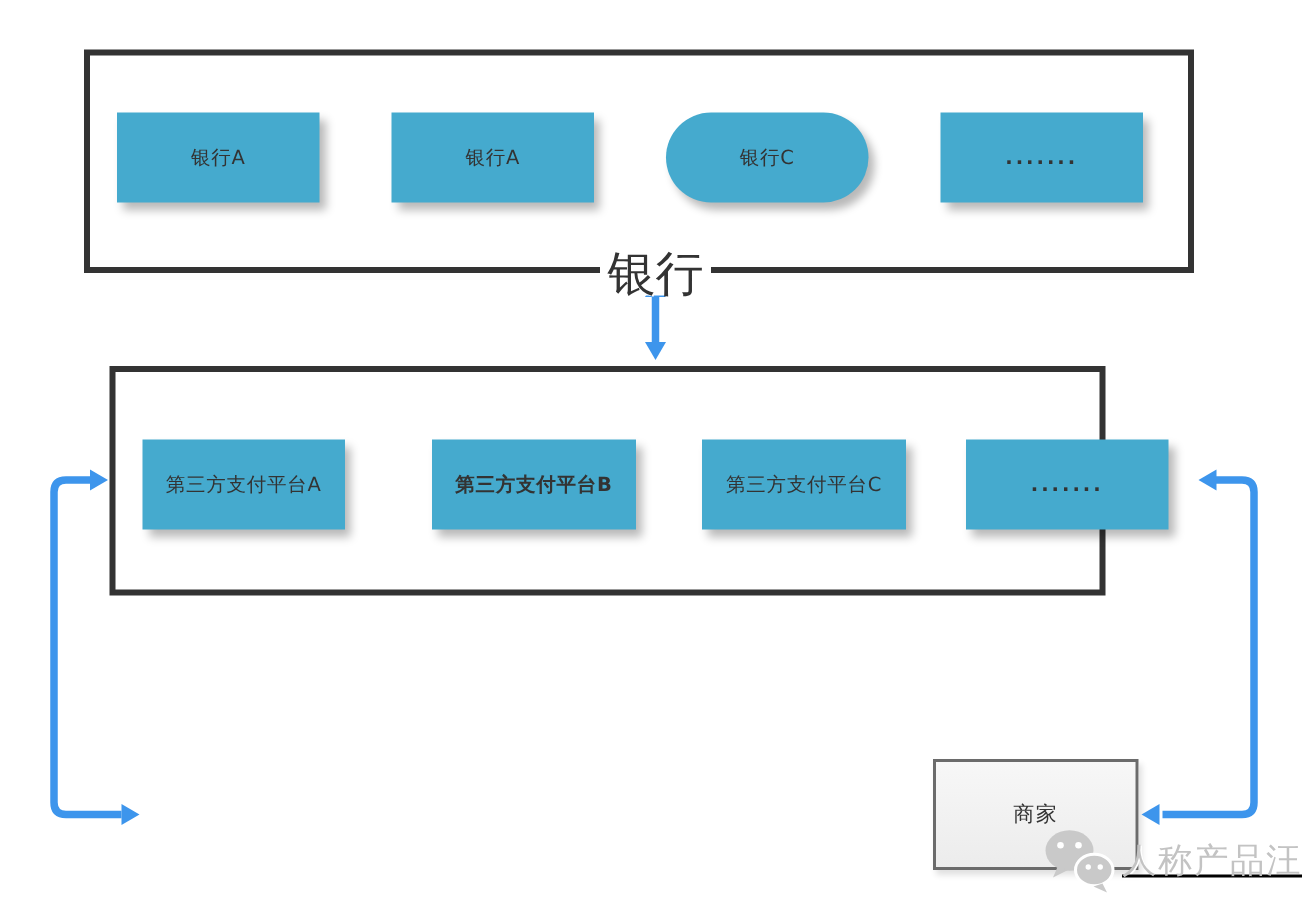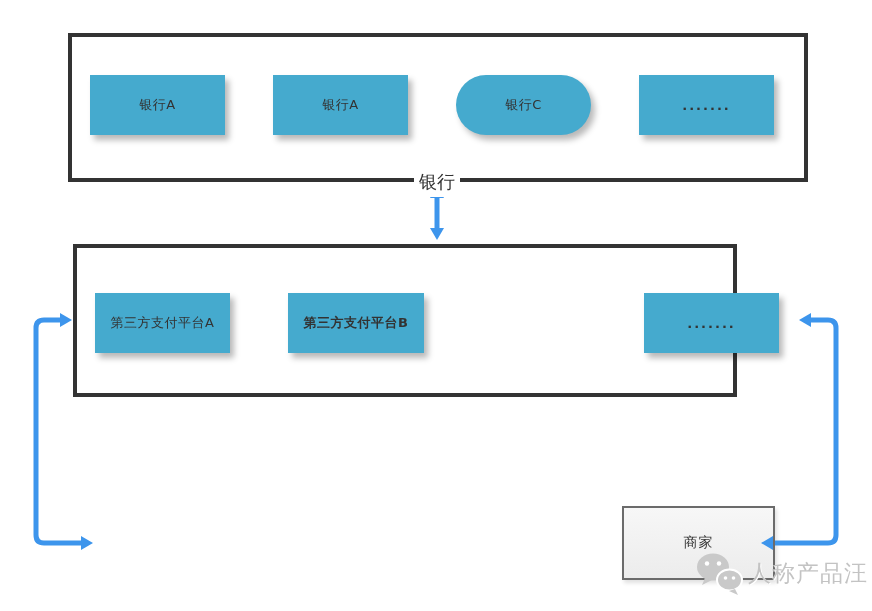--- a/index.html
+++ b/index.html
@@ -10,21 +10,21 @@
     background: #ffffff;
     font-family: "DejaVu Sans", "Liberation Sans", sans-serif;
     overflow: hidden;
   }
   .group {
     position: absolute;
     box-sizing: border-box;
     border: 4px solid var(--container-border, #333);
     background: #ffffff;
   }
-  .group-bank { left: 68px; top: 33px; width: 740px; height: 149px; }
+  .group-bank { left: 56px; top: 33px; width: 740px; height: 149px; }
   .group-platform { left: 73px; top: 244px; width: 664px; height: 153px; }
   .node {
     position: absolute;
     box-sizing: border-box;
     background: var(--node-fill, #45AACE);
     color: var(--node-text, #333);
     display: flex;
     align-items: center;
     justify-content: center;
     font-size: 13px;
@@ -37,52 +37,53 @@
   .group-label {
     position: absolute;
     transform: translateX(-50%);
     background: #ffffff;
     padding: 0 5px;
     color: var(--label-text, #333);
     white-space: nowrap;
     z-index: 5;
     text-shadow: 1px 1px 0 #fff, -1px -1px 0 #fff;
   }
-  .bank-label { left: 437px; top: 167px; font-size: 18px; line-height: 30px; }
+  .bank-label { left: 437px; top: 167px; font-size: 32px; line-height: 30px; }
   .platform-label { left: 437px; top: 381px; font-size: 26px; line-height: 32px; }
   .terminal {
     position: absolute;
     box-sizing: border-box;
     background: linear-gradient(#f7f7f7, #ececec);
     border: 2px solid var(--terminal-border, #6B6B6B);
     color: #333;
     font-size: 14px;
     letter-spacing: 1px;
     display: flex;
     align-items: center;
     justify-content: center;
     box-shadow: 2px 3px 4px rgba(0,0,0,0.12);
   }
   .terminal-buyer { left: 95px; top: 505px; width: 138px; height: 76px; }
-  .terminal-merchant { left: 622px; top: 506px; width: 153px; height: 74px; }
+  .terminal-merchant { left: 622px; top: 506px; width: 137px; height: 74px; }
   .arrows-layer {
     position: absolute;
     left: 0; top: 0;
     width: 872px; height: 611px;
     pointer-events: none;
     z-index: 4;
   }
   .arrow-stroke { fill: none; stroke: var(--arrow-blue, #3D95EC); stroke-width: 5; stroke-linejoin: round; }
   .arrow-head { fill: var(--arrow-blue, #3D95EC); stroke: none; }
   .watermark {
     position: absolute;
     left: 694px; top: 550px;
     display: flex;
     align-items: center;
     z-index: 6;
+    text-decoration: underline;
   }
   .watermark-text {
     font-size: 23px;
     color: var(--watermark-gray, #C3C3C3);
     text-shadow: 1px 1px 0 #ffffff;
     letter-spacing: 1px;
     margin-left: 4px;
     white-space: nowrap;
   }
 </style>
@@ -95,20 +96,21 @@
     <div class="node" style="left:18px; top:38px; width:135px; height:60px;">银行A</div>
     <div class="node" style="left:201px; top:38px; width:135px; height:60px;">银行A</div>
     <div class="node" style="left:384px; top:38px; width:135px; height:60px;border-radius:30px;">银行C</div>
     <div class="node dots" style="left:567px; top:38px; width:135px; height:60px;">.......</div>
   </div>
   <div class="group-label bank-label">银行</div>
 
   <div class="group group-platform">
     <div class="node" style="left:18px; top:45px; width:135px; height:60px;">第三方支付平台A</div>
     <div class="node bold" style="left:211px; top:45px; width:136px; height:60px;">第三方支付平台B</div>
+    <div class="node" style="left:391px; top:45px; width:136px; height:60px;">第三方支付平台C</div>
     <div class="node dots" style="left:567px; top:45px; width:135px; height:60px;">.......</div>
   </div>
 
   <div class="terminal terminal-merchant">商家</div>
 
   <svg class="arrows-layer" viewBox="0 0 872 611" xmlns="http://www.w3.org/2000/svg">
 
     <g>
       <line class="arrow-stroke" x1="437" y1="197" x2="437" y2="229"></line>
       <polygon class="arrow-head" points="437,186 430,198 444,198"></polygon>

